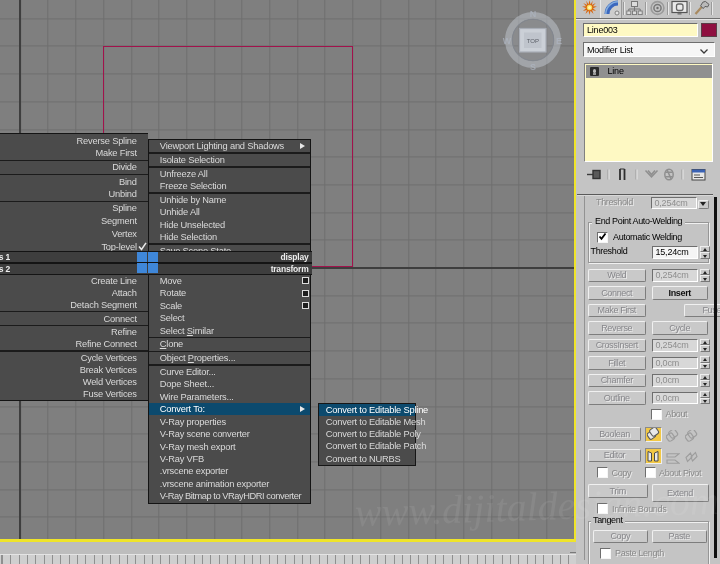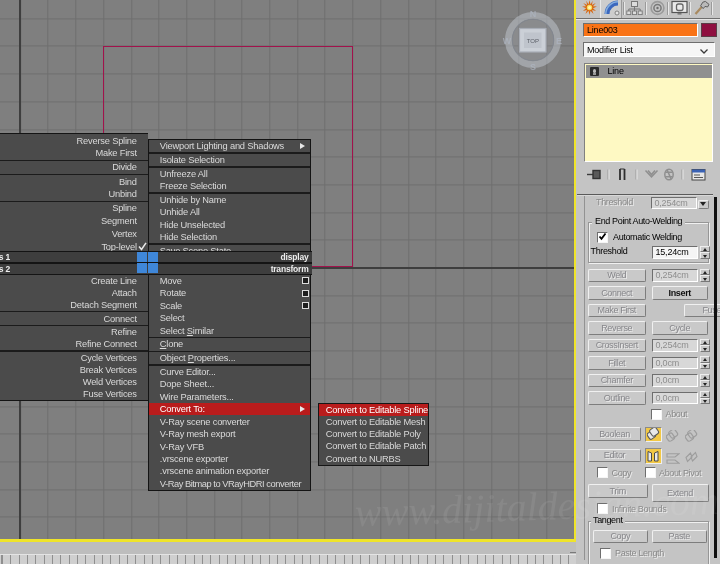--- a/index.html
+++ b/index.html
@@ -52,21 +52,21 @@
   .ybtn { position:absolute; width:17.5px; height:15.5px; background:#f2c845;
     border-top:1px solid #8a8a8a; border-left:1px solid #8a8a8a;
     border-right:1px solid #efefef; border-bottom:1px solid #efefef;
     display:flex; align-items:center; justify-content:center; }
   
   .q { position:absolute; background:#4b4b4b; font-size:9.3px; letter-spacing:-0.2px; color:#dadada; }
   .q .r { height:12.4px; display:flex; align-items:center; padding:0 11px; white-space:nowrap; position:relative; }
   .q .s { height:1.4px; background:#1b1b1b; }
   .ql .r { justify-content:flex-end; padding-right:11px; }
   .qtl .r { height:12.75px; }
-  .hl { background:#b91c1c; color:#fff; }
+  .hl { background:#0c4a6e; color:#fff; }
   .arr { position:absolute; right:5px; top:3px; width:0; height:0;
     border-top:3.6px solid transparent; border-bottom:3.6px solid transparent; border-left:5px solid #e8e8e8; }
   .mrs { position:absolute; right:1px; top:2.6px; width:7.5px; height:7.2px;
     background:#1e1e1e; border:1.3px solid #dcdcdc; }
   .wm { position:absolute; font-family:"Liberation Serif", serif; font-style:italic;
     color:rgba(255,255,255,0.075); white-space:nowrap; pointer-events:none; }
 </style>
 </head>
 <body>
 <div id="vp">
@@ -141,21 +141,21 @@
       <rect x="7.5" y="13" width="4" height="1.6" fill="#777"></rect>
     </svg>
   </div>
   <div class="abs" style="left:116.5px; top:0px;">
     <svg width="18" height="16" viewBox="0 0 18 16">
       <path d="M2.5,14 L10,5.5" stroke="#a98a60" stroke-width="2.2"></path>
       <path d="M7.6,5.8 L9.8,2.2 L12.4,1.4 L16,4.4 L14.6,7 L12,6.4 L10.2,8.6 Z" fill="#b9b9b9" stroke="#5e5e5e" stroke-width="1"></path>
     </svg>
   </div>
 
-  <div class="fld" style="left:7px; top:23px; width:114.5px; height:14px; background:#f97316;">Line003</div>
+  <div class="fld" style="left:7px; top:23px; width:114.5px; height:14px; background:#fef9c3;">Line003</div>
   <div class="abs" style="left:124.5px; top:23px; width:16px; height:14px; background:#8e0e3f; border:1px solid #5a3c46;"></div>
 
   <div class="fld" style="left:7px; top:42px; width:131.5px; height:15px; background:#f6f6f6;">Modifier List
     <svg width="8" height="5" viewBox="0 0 8 5" style="position:absolute; right:6px; top:5.5px;">
         <path d="M0.5,0.5 L4,4 L7.5,0.5" stroke="#3a3a3a" stroke-width="1.3" fill="none"></path>
       </svg>
   </div>
 
   <div class="abs" style="left:7.5px; top:63px; width:129px; height:99px; background:#fef9c3; border-top:1px solid #808080; border-left:1px solid #808080; border-right:1px solid #fff; border-bottom:1px solid #fff;">
     <div class="abs" style="left:1px; top:1px; width:126px; height:13px; background:#909090;"></div>
@@ -418,28 +418,29 @@
   <div class="r" style="height:12.45px;">Select&nbsp;<span style="text-decoration:underline;">S</span>imilar</div>
   <div class="s" style="height:1.35px;"></div>
   <div class="r" style="height:12.45px;"><span style="text-decoration:underline;">C</span>lone</div>
   <div class="s" style="height:1.35px;"></div>
   <div class="r" style="height:12.45px;">Object&nbsp;<span style="text-decoration:underline;">P</span>roperties...</div>
   <div class="s" style="height:1.35px;"></div>
   <div class="r" style="height:12.45px;">Curve Editor...</div>
   <div class="r" style="height:12.45px;">Dope Sheet...</div>
   <div class="r" style="height:12.45px;">Wire Parameters...</div>
   <div class="r hl" style="height:12.45px;">Convert To:<span class="arr"></span></div>
+  <div class="r" style="height:12.45px;">V-Ray properties</div>
   <div class="r" style="height:12.45px;">V-Ray scene converter</div>
   <div class="r" style="height:12.45px;">V-Ray mesh export</div>
   <div class="r" style="height:12.45px;">V-Ray VFB</div>
   <div class="r" style="height:12.45px;">.vrscene exporter</div>
   <div class="r" style="height:12.45px;">.vrscene animation exporter</div>
   <div class="r" style="height:12.45px; letter-spacing:-0.45px;">V-Ray Bitmap to VRayHDRI converter</div>
 </div>
 
-<div class="q" style="left:318.3px; top:402.8px; width:111px; border:1px solid #161616;">
+<div class="q" style="left:318.3px; top:402.8px; width:98px; border:1px solid #161616;">
   <div class="r hl" style="height:12.2px; padding:0 6.5px;">Convert to Editable Spline</div>
   <div class="r" style="height:12.2px; padding:0 6.5px;">Convert to Editable Mesh</div>
   <div class="r" style="height:12.2px; padding:0 6.5px;text-align:center;">Convert to Editable Poly</div>
   <div class="r" style="height:12.2px; padding:0 6.5px;">Convert to Editable Patch</div>
   <div class="r" style="height:12.2px; padding:0 6.5px;">Convert to NURBS</div>
 </div>
 <div class="wm" style="left:355px; top:483px; font-size:40px; transform:rotate(-2deg);">www.dijitaldesign.com</div>
 
 </body></html>

